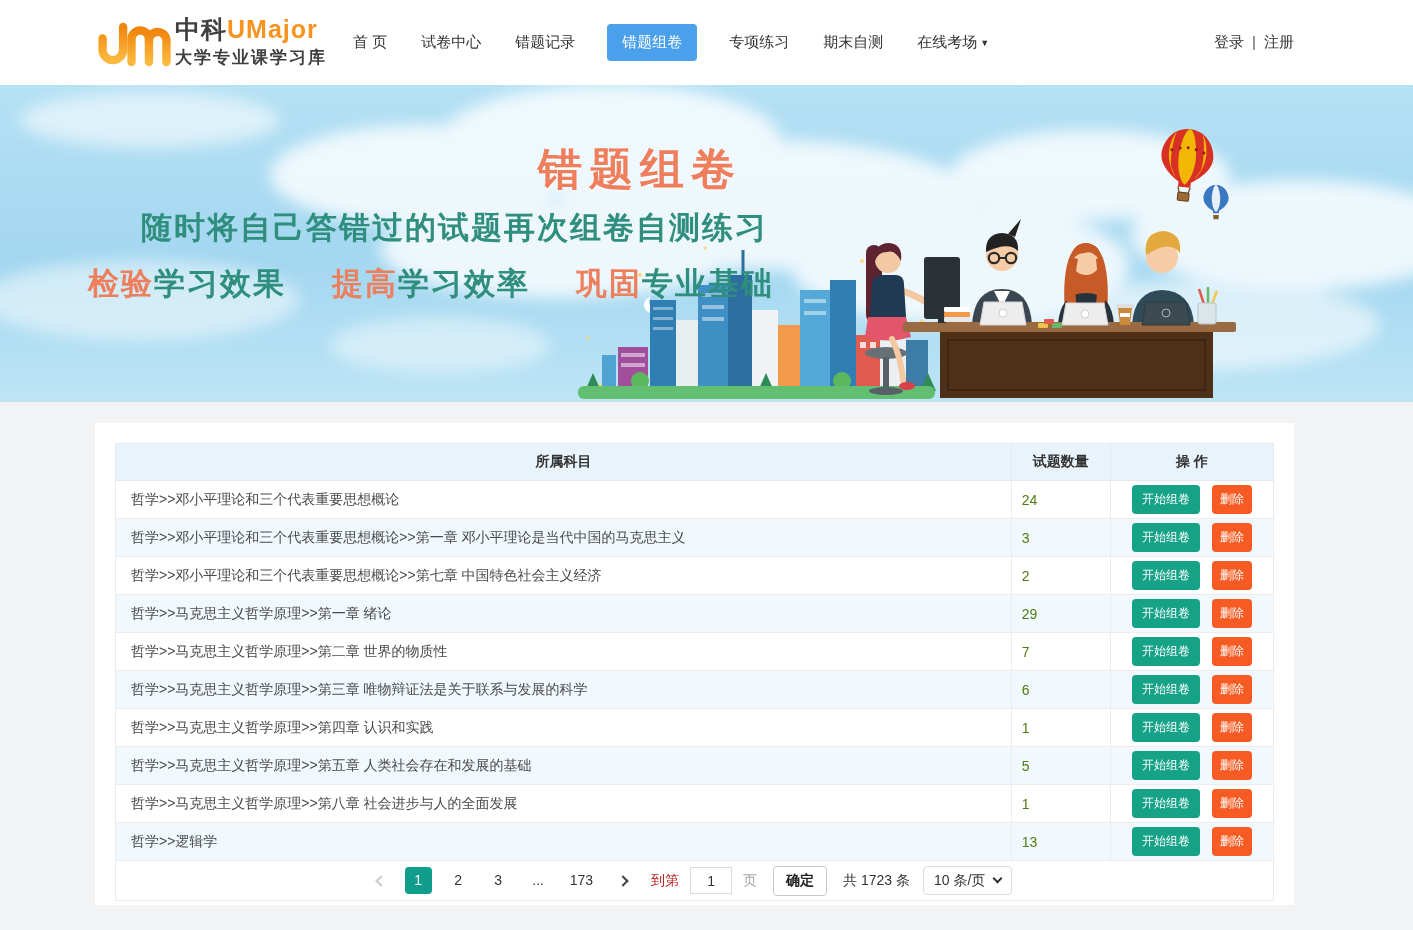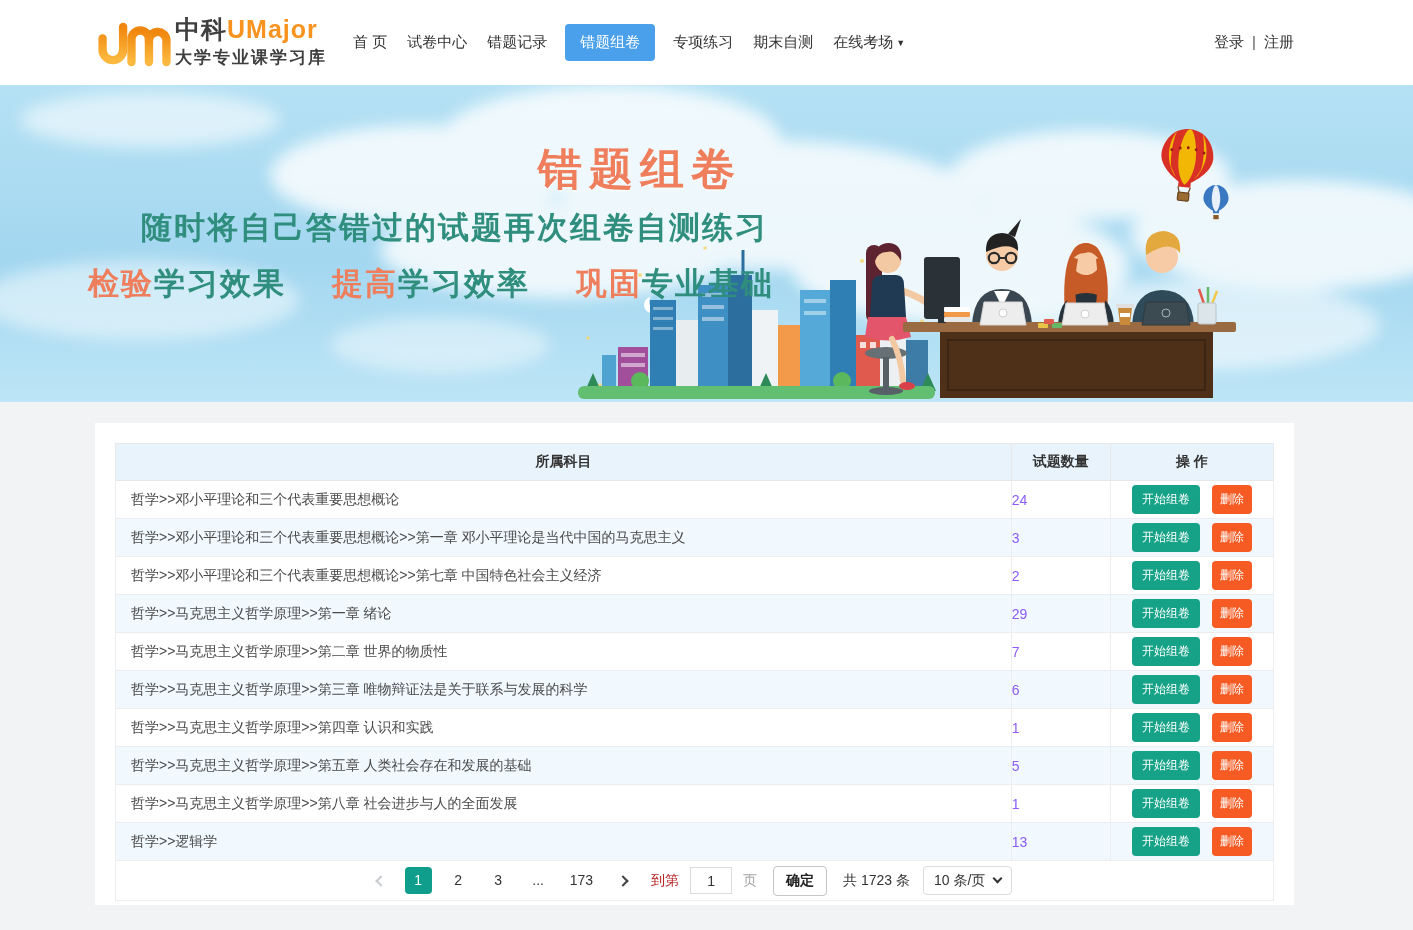--- a/index.html
+++ b/index.html
@@ -12,21 +12,21 @@
   }
   
   .site-header { height:85px; background:#fff; display:flex; align-items:center; }
   .hwrap { width:1199px; margin-left:95px; display:flex; align-items:center; }
   .logo { display:flex; align-items:center; gap:4px; cursor:pointer; width:256px; flex:none; }
   .logo-mark { width:76px; height:54px; }
   .brand-line { font-size:25px; font-weight:bold; line-height:1.1; letter-spacing:1px; }
   .brand-cn { color:#3f3f3f; }
   .brand-en { color:#f7931e; }
   .brand-sub { font-size:17px; font-weight:bold; color:#3f3f3f; letter-spacing:2px; margin-top:3px; }
-  .nav-list { display:flex; align-items:center; gap:16px; list-style:none; margin:0; padding:0; }
+  .nav-list { display:flex; align-items:center; gap:30px; list-style:none; margin:0; padding:0; }
   .nav-list li { font-size:15px; color:#333; cursor:pointer; padding:9px 2px; white-space:nowrap; }
   .nav-list li.active { background:#4aa0ea; color:#fff; padding:9px 15px; border-radius:4px; }
   .drop-ico { font-size:9px; margin-left:3px; vertical-align:1px; }
   .auth { margin-left:auto; font-size:15px; color:#333; white-space:nowrap; }
   .auth span { cursor:pointer; }
   .auth .divider { margin:0 8px; color:#555; cursor:default; }
   
   .banner { position:relative; height:317px; overflow:hidden;
     background:linear-gradient(180deg,#b5e1f4 0%,#a3d7f0 55%,#bde5f6 100%); }
   .banner svg.scene { position:absolute; left:0; top:0; }
@@ -43,21 +43,21 @@
   .card { width:1199px; margin-left:95px; background:#fff; padding:20px 20px 4px; }
   table.subjects { width:100%; border-collapse:collapse; font-size:14px; table-layout:fixed; }
   table.subjects col.c-subject { width:895px; }
   table.subjects col.c-count   { width:99px; }
   table.subjects col.c-actions { width:163px; }
   table.subjects th { background:#e9f3fb; border:1px solid #e6e9ec; height:37px;
     font-weight:bold; color:#333; text-align:center; }
   table.subjects td { border:1px solid #ebedef; height:38px; background:#fff; }
   table.subjects tr:nth-child(even) td { background:#f1f8fe; }
   td.subject { padding:0 15px; color:#4a4a4a; overflow:hidden; white-space:nowrap; }
-  td.count { padding:0 0; color:#8b5cf6; }
+  td.count { padding:0 10px; color:#4d7c0f; }
   td.actions { text-align:center; }
   .btn-start { background:#15a287; color:#fff; border:none; border-radius:4px;
     padding:6px 10px; font-size:12px; cursor:pointer; margin-right:12px; font-family:inherit; }
   .btn-delete { background:#f55b23; color:#fff; border:none; border-radius:4px;
     padding:6px 8px; font-size:12px; cursor:pointer; font-family:inherit; }
   
   .pager { height:40px; border:1px solid #ebedef; border-top:none; background:#fff;
     display:flex; align-items:center; justify-content:center; font-size:14px; color:#333; }
   .chev { display:inline-block; width:8px; height:8px; border-left:2px solid #c9ccd0;
     border-bottom:2px solid #c9ccd0; transform:rotate(45deg); cursor:pointer; }

